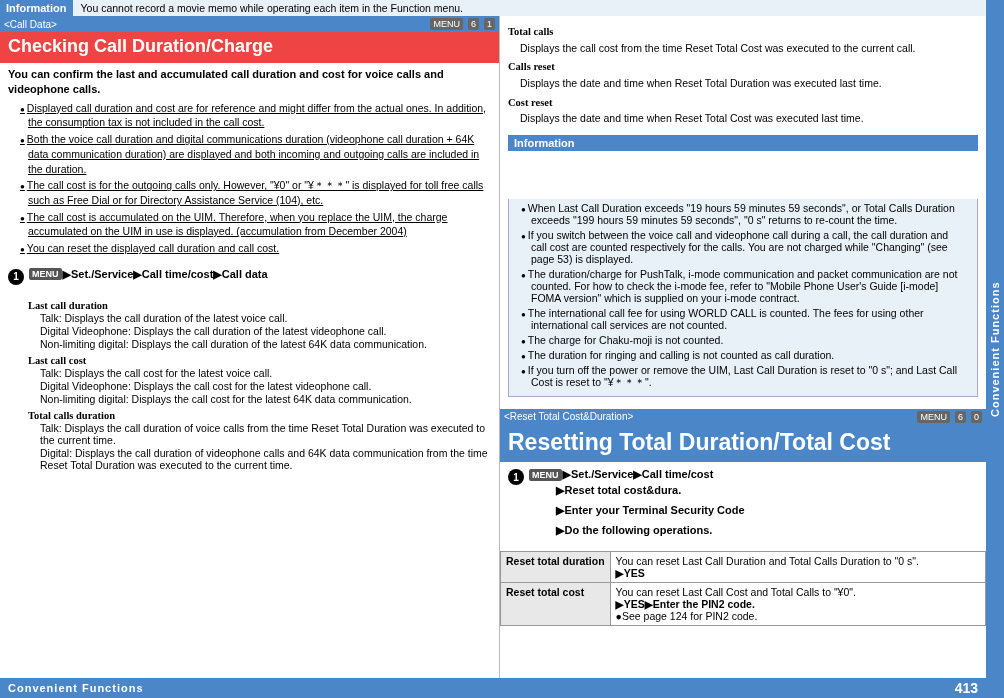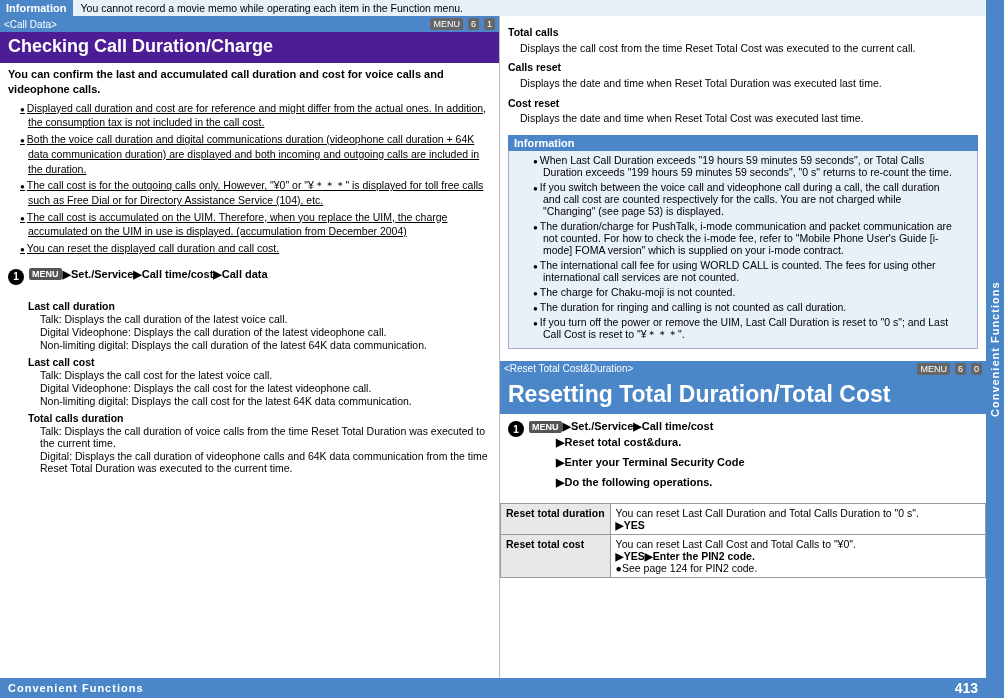--- a/index.html
+++ b/index.html
@@ -48,21 +48,21 @@
       margin-left: 3px;
     }
 
     .menu-badge-group {
       display: flex;
       align-items: center;
       gap: 2px;
     }
 
     .big-title {
-      background: #4c1d95;
+      background: #ef4444;
       color: white;
       font-size: 18px;
       font-weight: bold;
       padding: 4px 8px 6px 8px;
     }
 
     .content-body {
       padding: 4px 8px;
       font-size: 10.5px;
       line-height: 1.4;
@@ -119,20 +119,21 @@
     
     .sub-item-section {
       margin: 4px 8px 2px 28px;
       font-size: 10.5px;
     }
 
     .sub-item-label {
       font-weight: bold;
       margin-top: 5px;
       margin-bottom: 1px;
+      font-family: Liberation Serif, serif;
     }
 
     .sub-item-detail {
       margin-left: 12px;
       margin-bottom: 1px;
     }
 
     
     .info-box {
       margin: 4px 8px;
@@ -141,23 +142,24 @@
     .info-box-header {
       background: #4a86c8;
       color: white;
       font-size: 11px;
       font-weight: bold;
       padding: 2px 6px;
     }
 
     .info-box-body {
       background: #e8f0f8;
-      padding: 3px 24px;
+      padding: 3px 12px;
       border: 1px solid #aac;
       border-top: none;
+      margin-top: 48px;
     }
 
     .info-box-bullet {
       margin-bottom: 3px;
       font-size: 10.5px;
       padding-left: 10px;
       text-indent: -10px;
     }
 
     .info-box-bullet::before {

